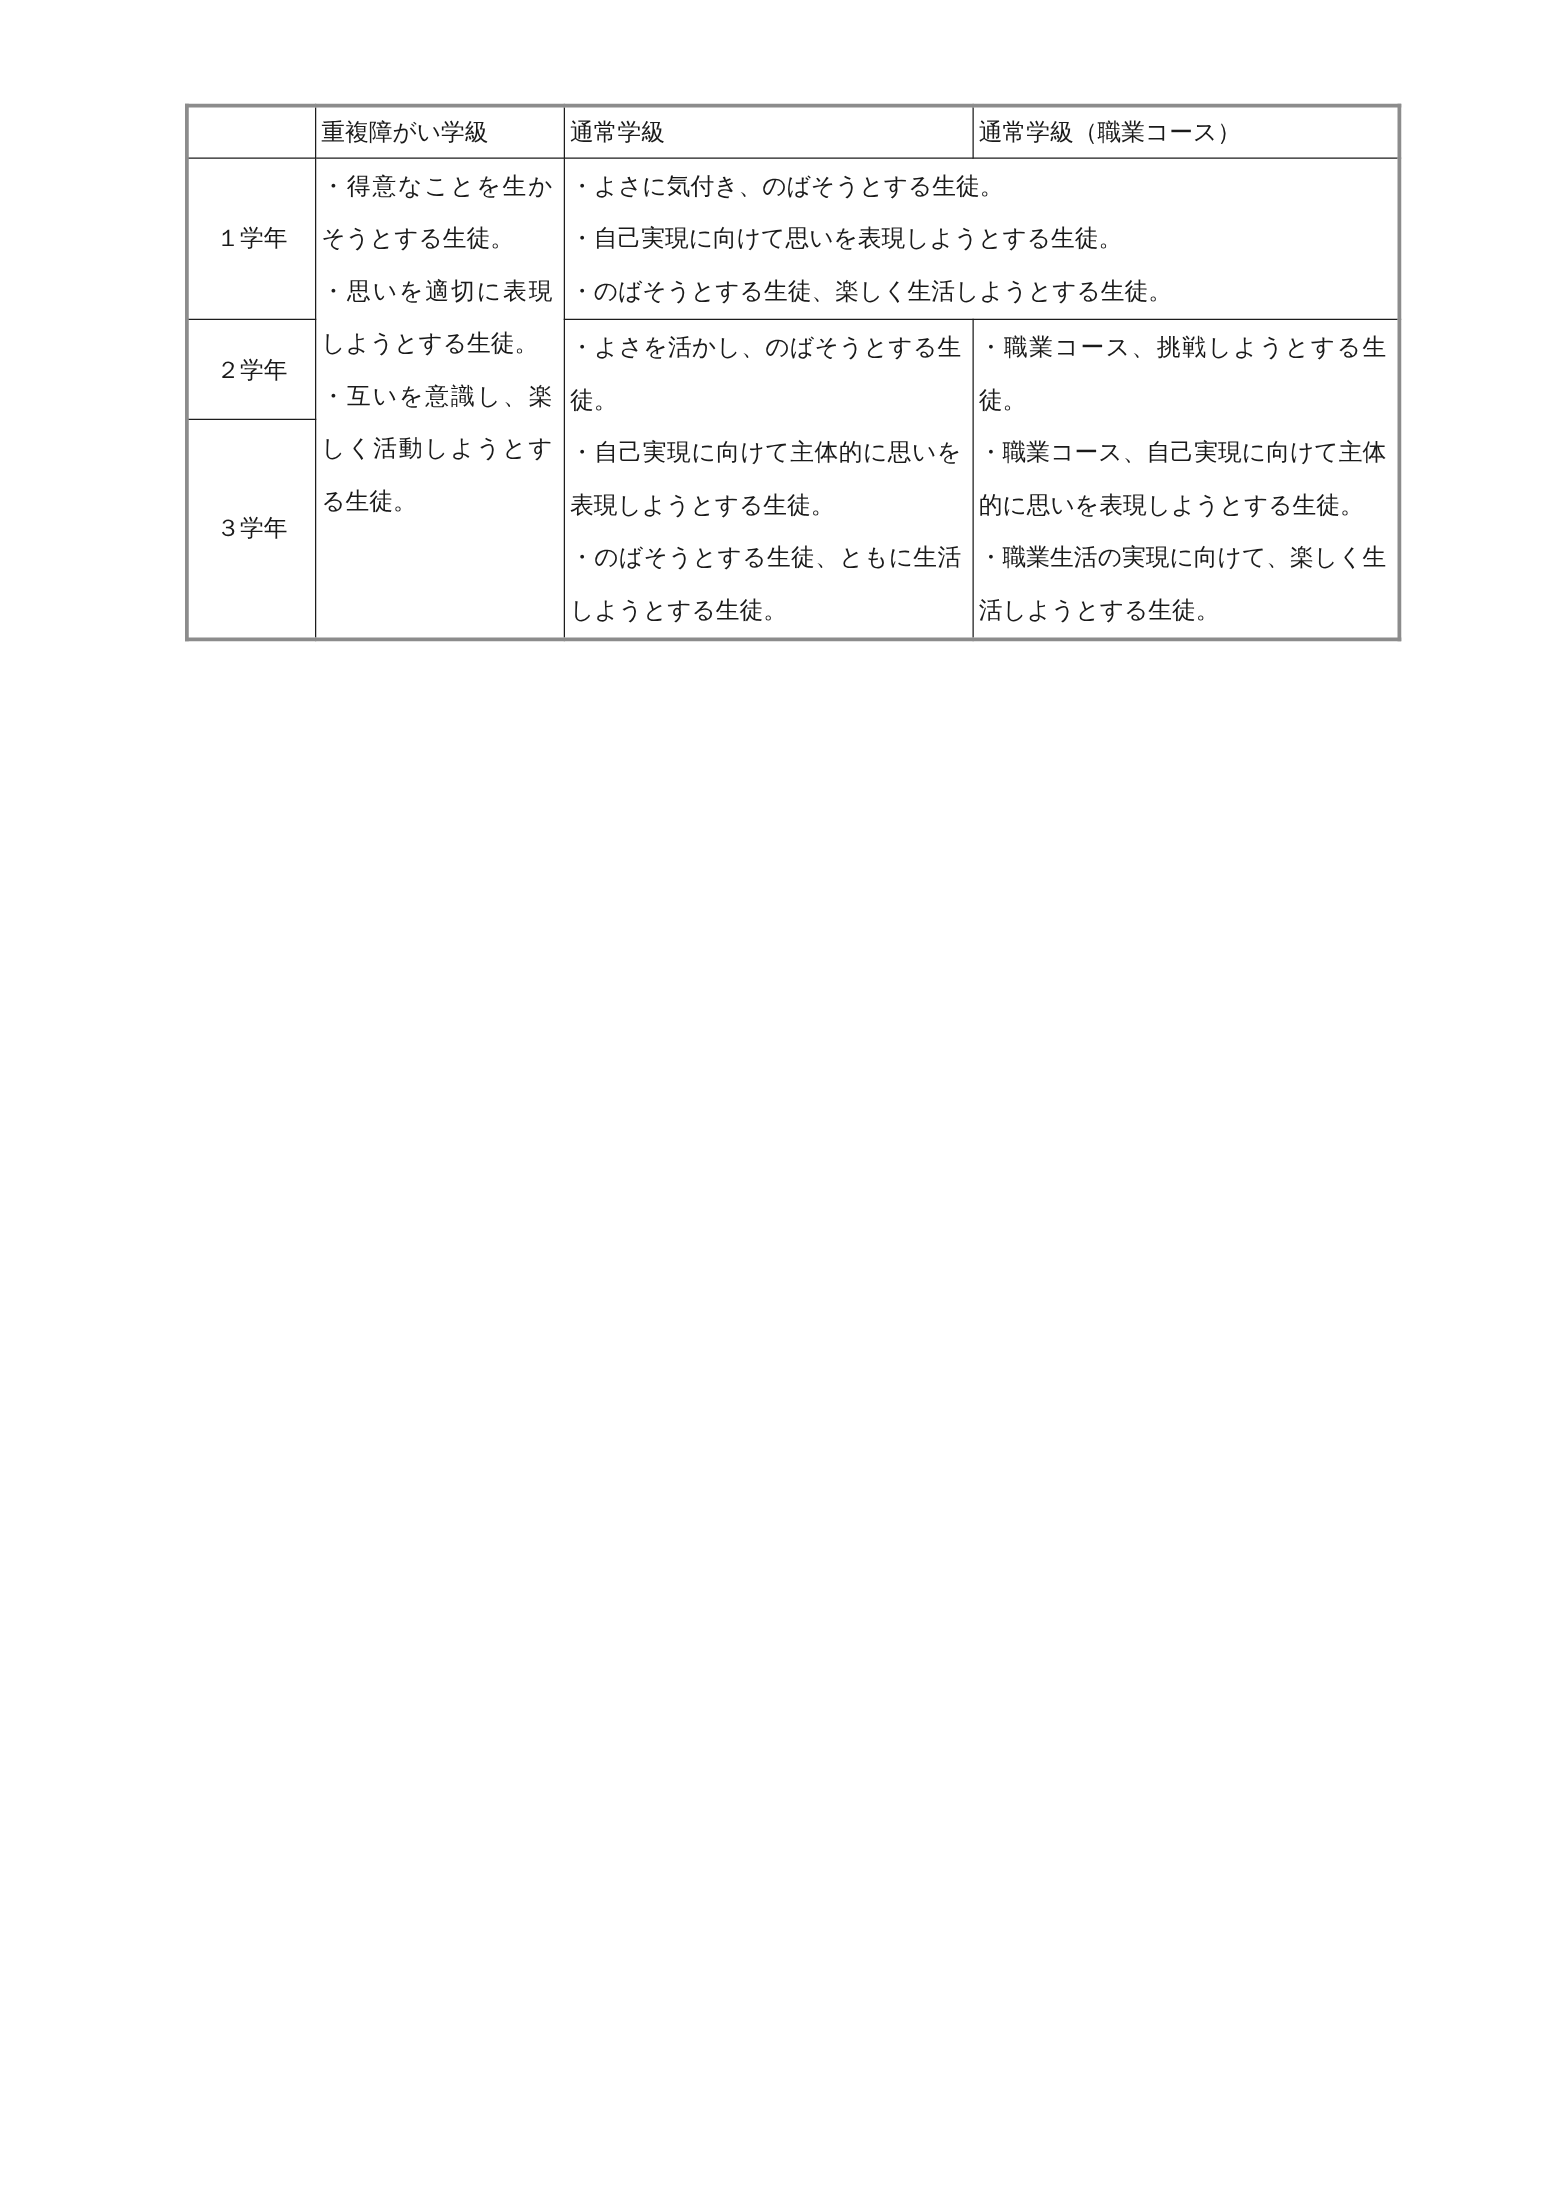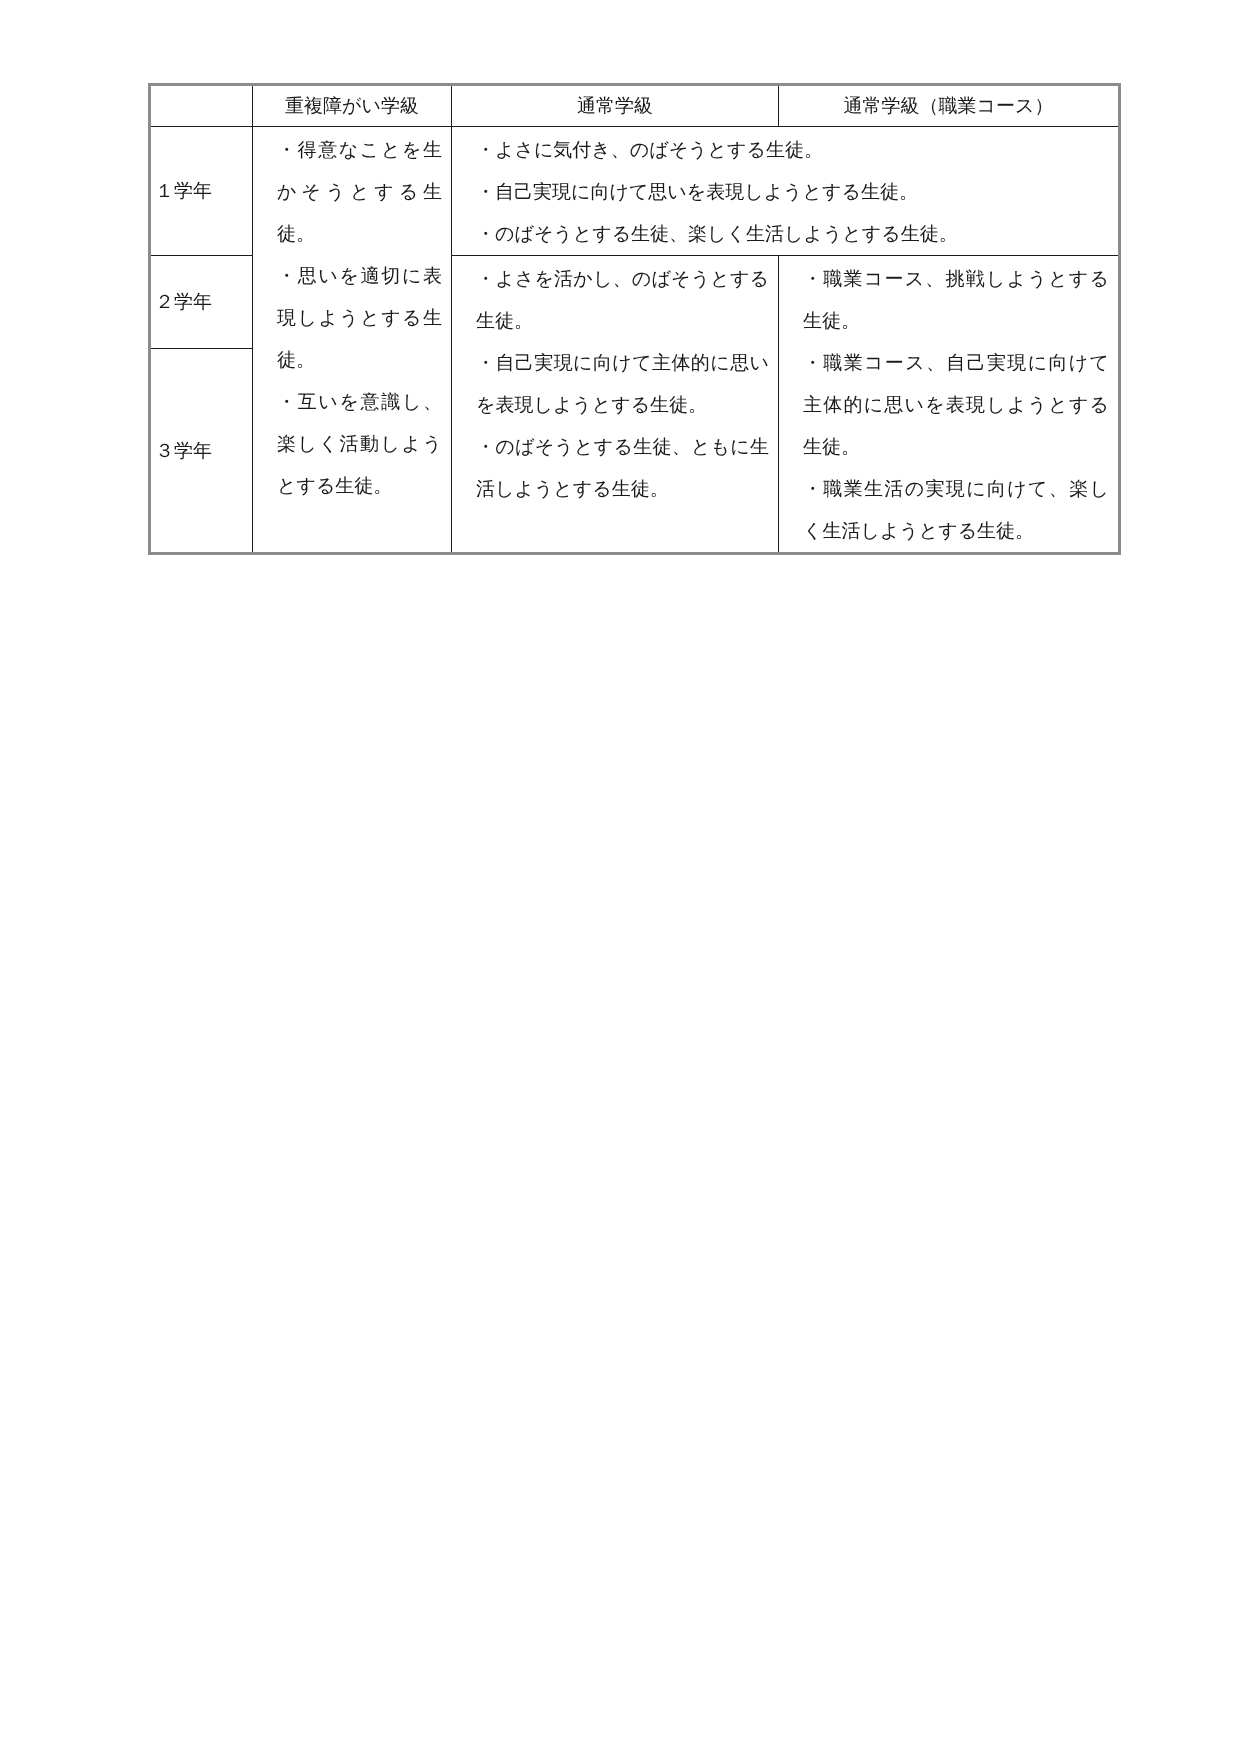--- a/index.html
+++ b/index.html
@@ -33,38 +33,38 @@
   col.c2 { width: 199px; }
   col.c3 { width: 327px; }
   col.c4 { width: 341px; }
 
   tr.hdr { height: 42px; }
   tr.r1  { height: 121px; }
   tr.r2  { height: 74px; }
   tr.r3  { height: 162px; }
 
   td.hcell {
-    text-align: center;
+    text-align: left;
     vertical-align: middle;
     font-size: 19px;
     padding: 2px 4px;
     white-space: nowrap;
   }
   td.gcell {
-    text-align: left;
+    text-align: center;
     vertical-align: middle;
     font-size: 19px;
     padding: 2px 4px;
     white-space: nowrap;
   }
   td.bcell {
     vertical-align: top;
     font-size: 19px;
     line-height: 42px;
-    padding: 2px 9px 0 24px;
+    padding: 2px 9px 0 4px;
     text-align: justify;
   }
   .bullet {
     text-align: justify;
     text-justify: inter-ideograph;
   }
 </style>
 </head>
 <body>
 

